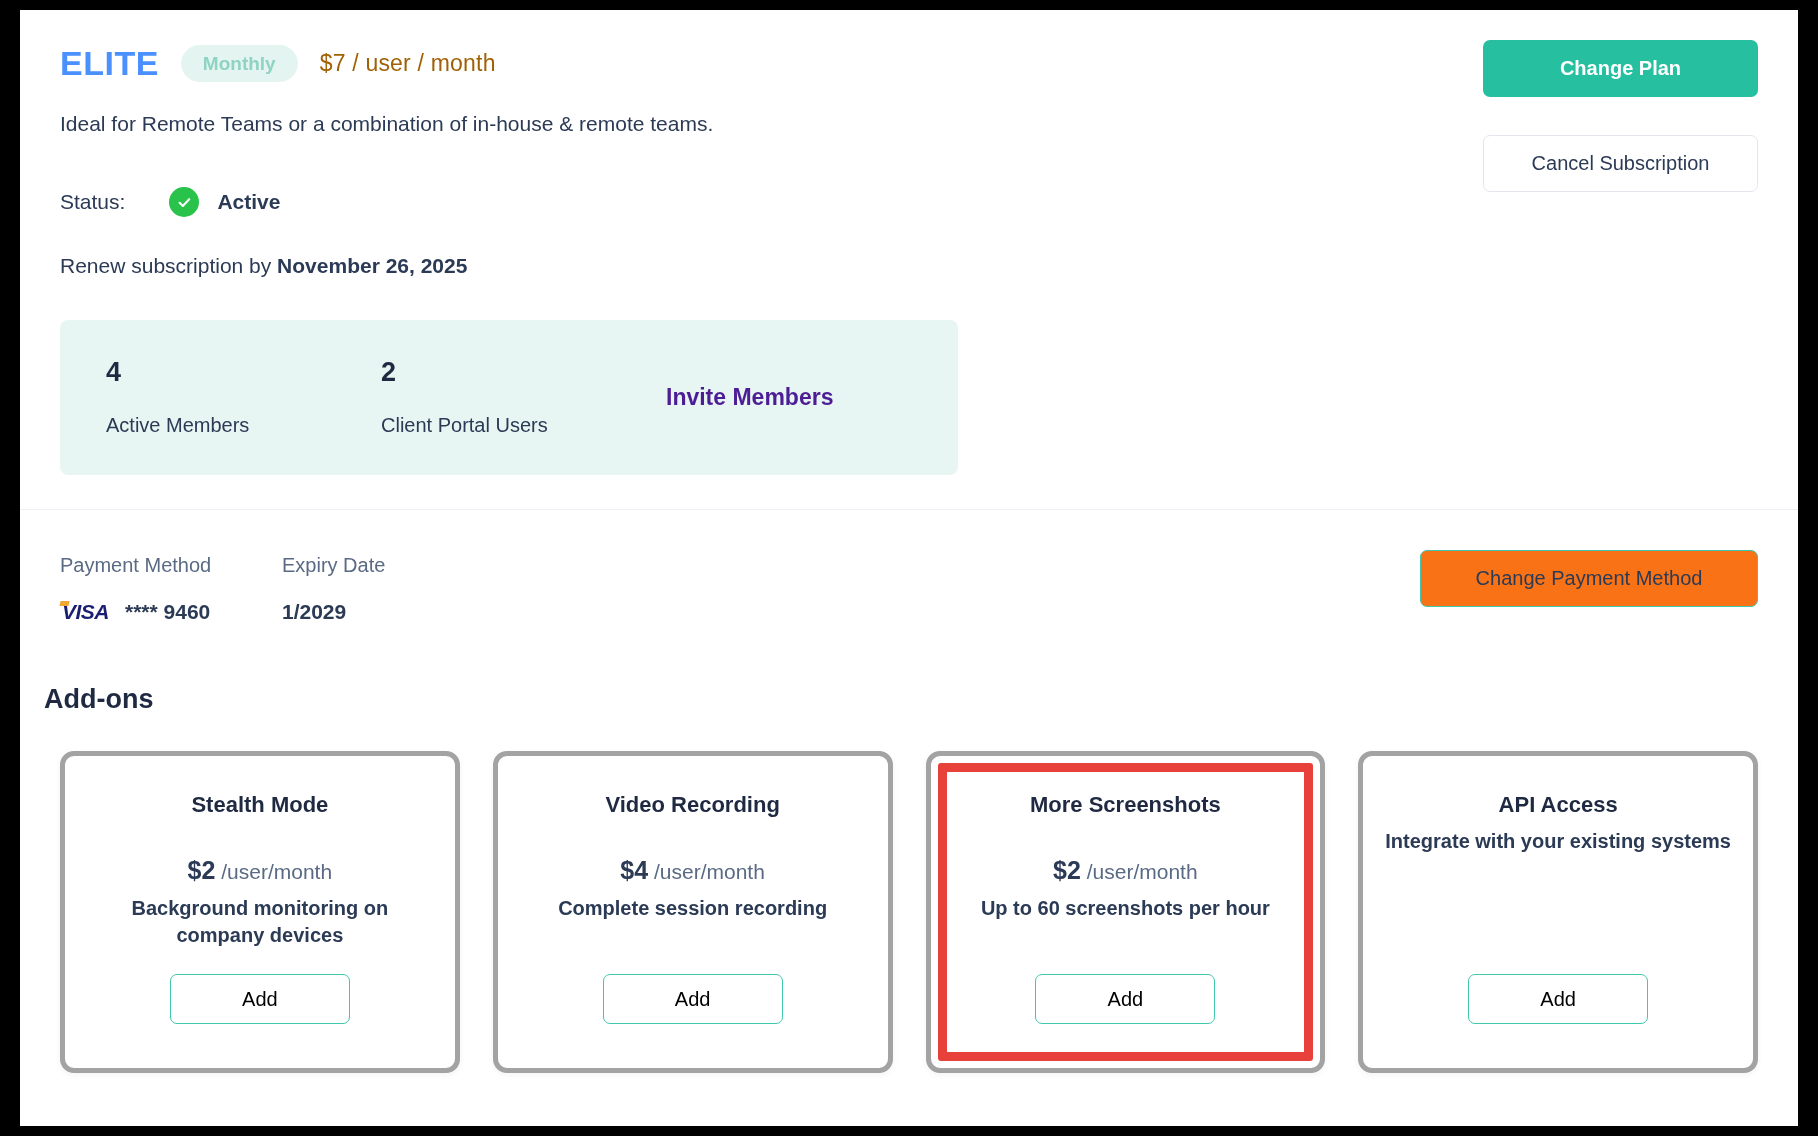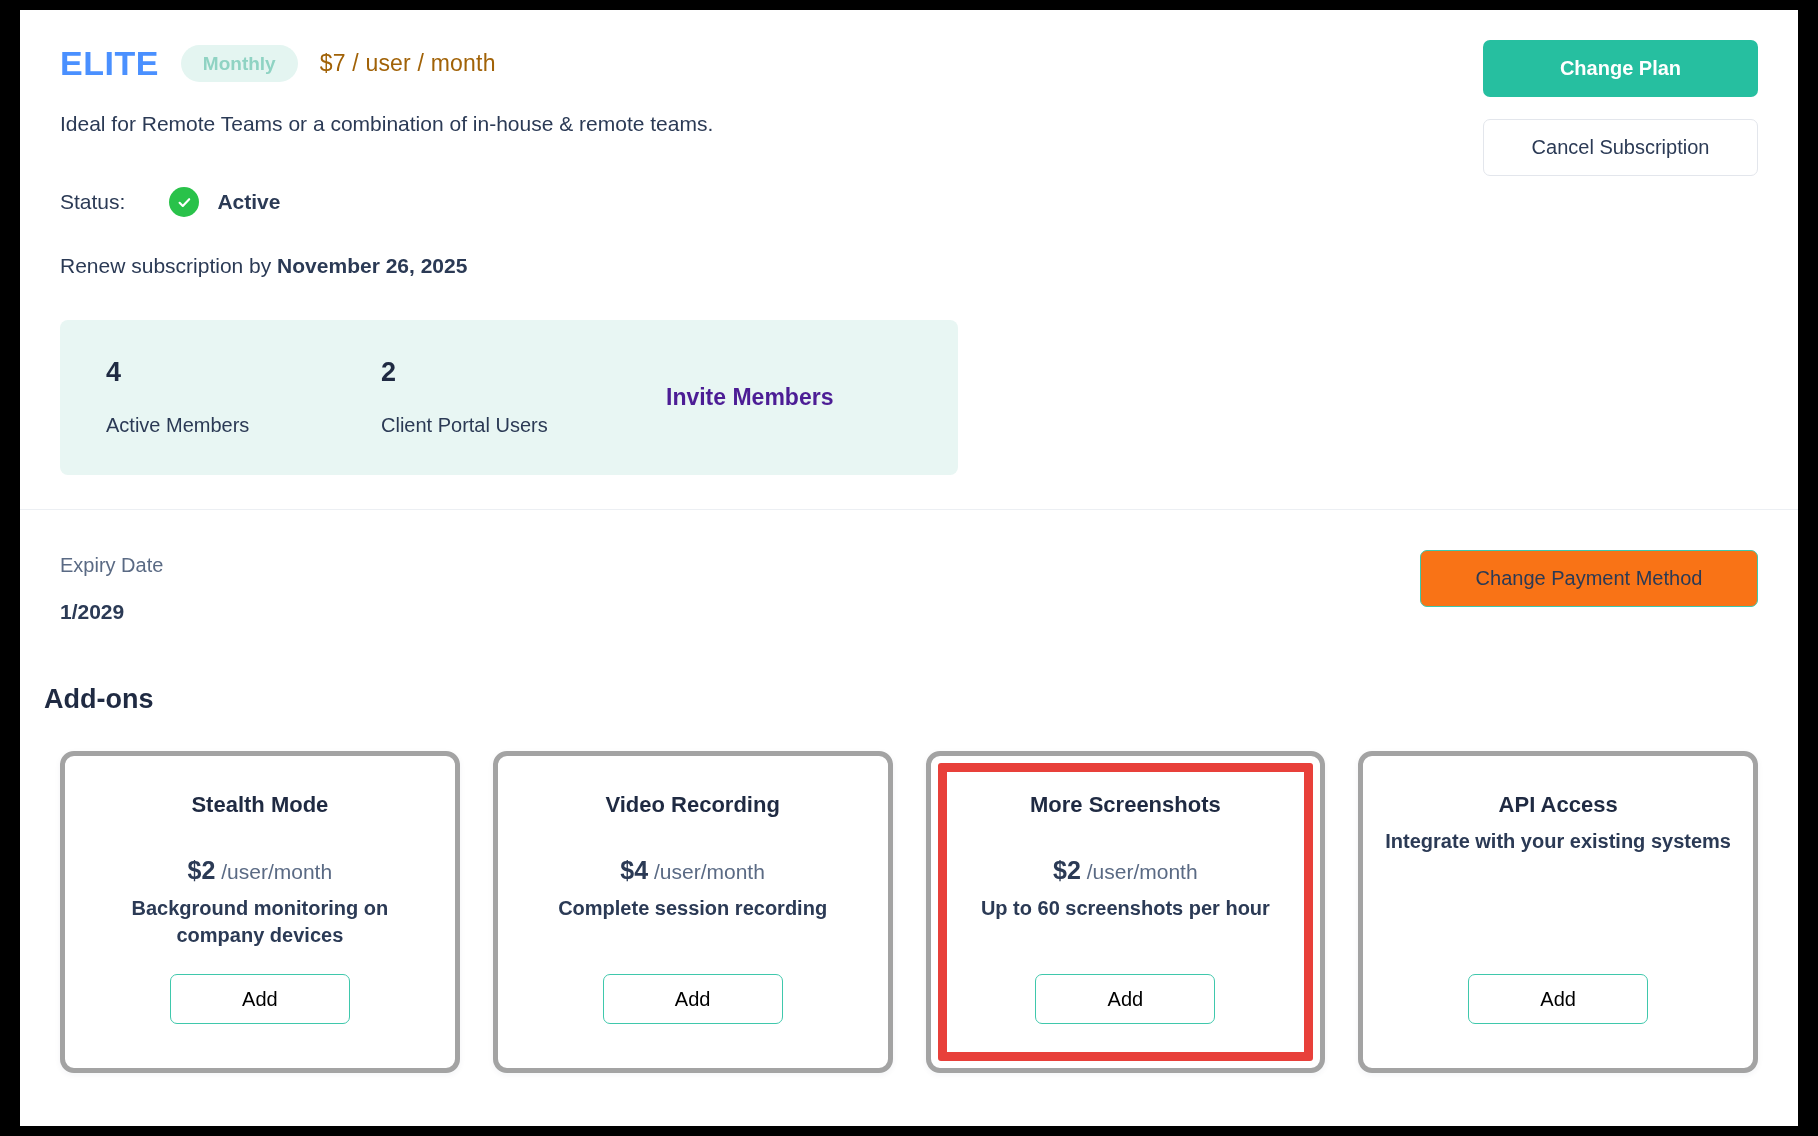--- a/index.html
+++ b/index.html
@@ -123,21 +123,21 @@
   }
 
   
   .top-actions {
     position: absolute;
     right: 40px;
     top: 30px;
     width: 275px;
     display: flex;
     flex-direction: column;
-    gap: 22px;
+    gap: 38px;
   }
   .btn-primary {
     height: 57px;
     background: #26bfa0;
     color: #ffffff;
     border: none;
     border-radius: 7px;
     font-size: 20px;
     font-weight: 700;
     font-family: inherit;
@@ -327,20 +327,27 @@
       <button class="btn-primary">Change Plan</button>
       <button class="btn-outline-gray">Cancel Subscription</button>
     </div>
 
   </div>
 
   <div class="divider"></div>
 
   <div class="payment-section">
     <div class="pay-grid">
+      <div class="pay-col-a">
+        <div class="pay-head">Payment Method</div>
+        <div class="pay-val-row">
+          <span class="visa-mark">VISA</span>
+          <span>**** 9460</span>
+        </div>
+      </div>
       <div class="pay-col-b">
         <div class="pay-head">Expiry Date</div>
         <div class="pay-val-row">1/2029</div>
       </div>
     </div>
     <button class="btn-outline-teal">Change Payment Method</button>
   </div>
 
   <div class="addons-title">Add-ons</div>
 

